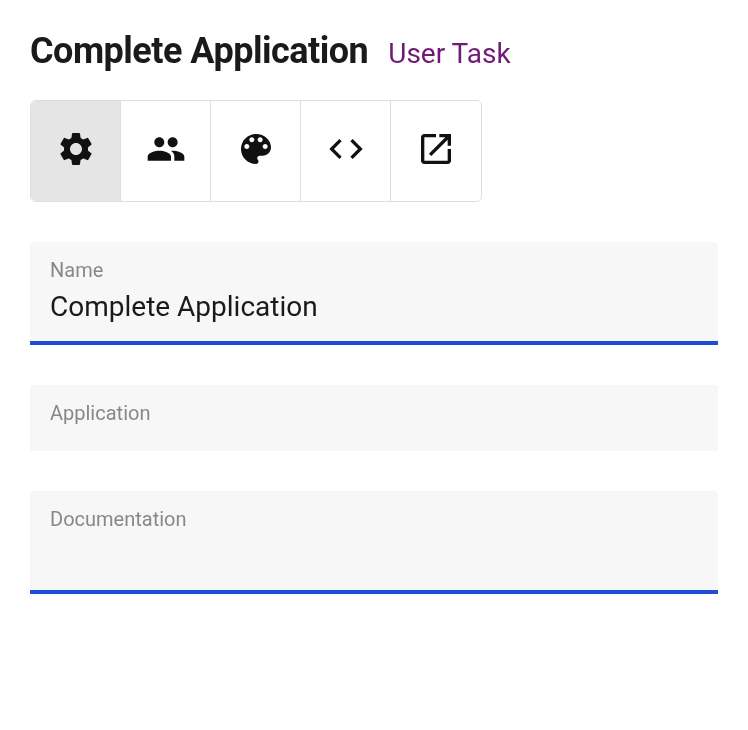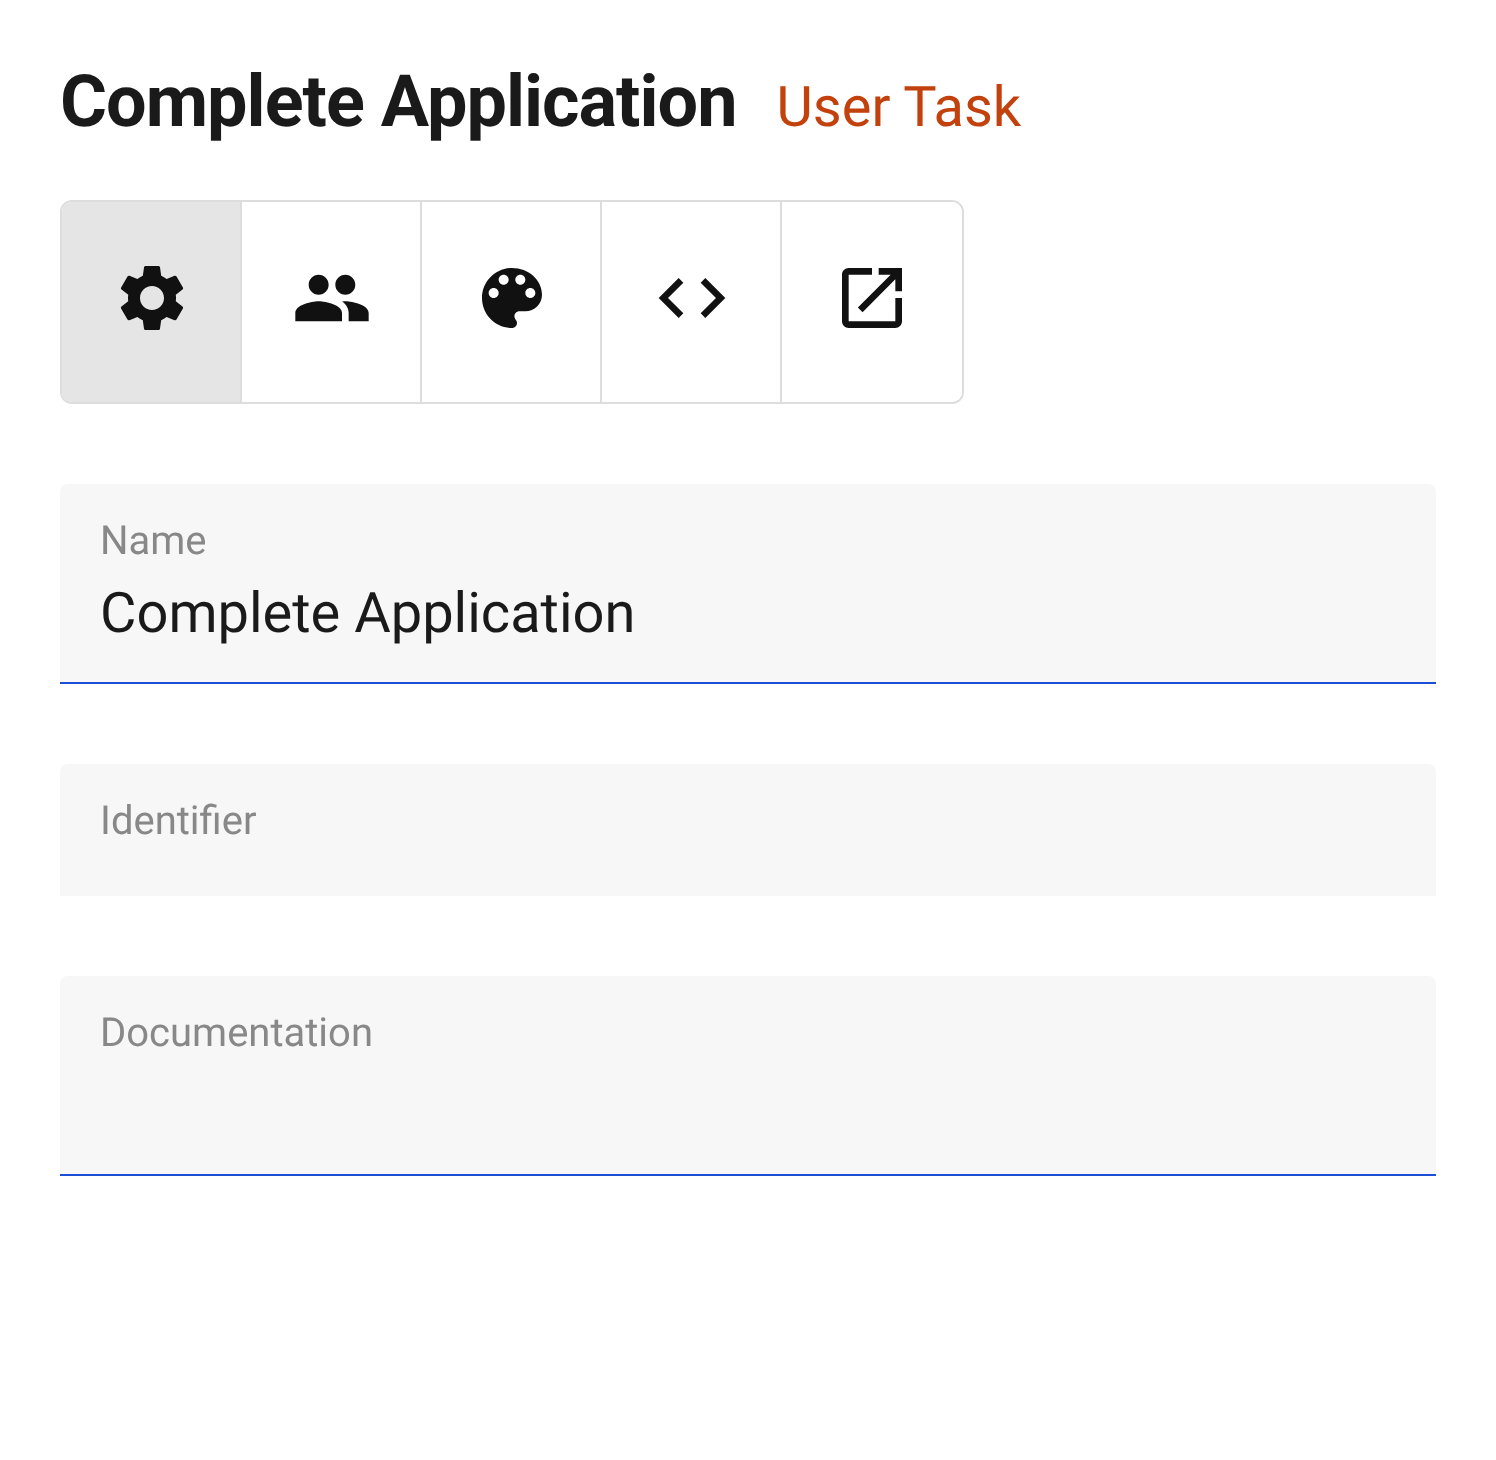--- a/index.html
+++ b/index.html
@@ -22,21 +22,21 @@
     }
     .page-title {
       font-size: 36px;
       font-weight: 700;
       color: #1a1a1a;
       letter-spacing: -0.5px;
     }
     .page-subtitle {
       font-size: 28px;
       font-weight: 400;
-      color: #c2410c;
+      color: #701a75;
     }
     .tabs {
       display: flex;
       border: 1px solid #ddd;
       border-radius: 6px;
       overflow: hidden;
       width: fit-content;
       margin-bottom: 40px;
     }
     .tab {
@@ -58,21 +58,21 @@
     .tab svg {
       width: 40px;
       height: 40px;
       fill: #111;
     }
     .field-group {
       background: #f7f7f7;
       border-radius: 4px 4px 0 0;
       padding: 16px 20px 18px 20px;
       margin-bottom: 40px;
-      border-bottom: 1px solid #1d4ed8;
+      border-bottom: 4px solid #1d4ed8;
     }
     .field-group.no-underline {
       border-bottom: none;
     }
     .field-label {
       font-size: 20px;
       color: #888;
       margin-bottom: 8px;
       display: block;
     }
@@ -137,19 +137,19 @@
     </span>
   </div>
 </div>
 
 <div class="field-group">
   <label class="field-label">Name</label>
   <input type="text" class="field-value" value="Complete Application" style="">
 </div>
 
 <div class="field-group no-underline">
-  <label class="field-label">Identifier</label>
+  <label class="field-label">Application</label>
 </div>
 
 <div class="field-group documentation-field">
   <label class="field-label">Documentation</label>
   <input type="text" class="field-value" value="" style="">
 </div>
 
 </body></html>

